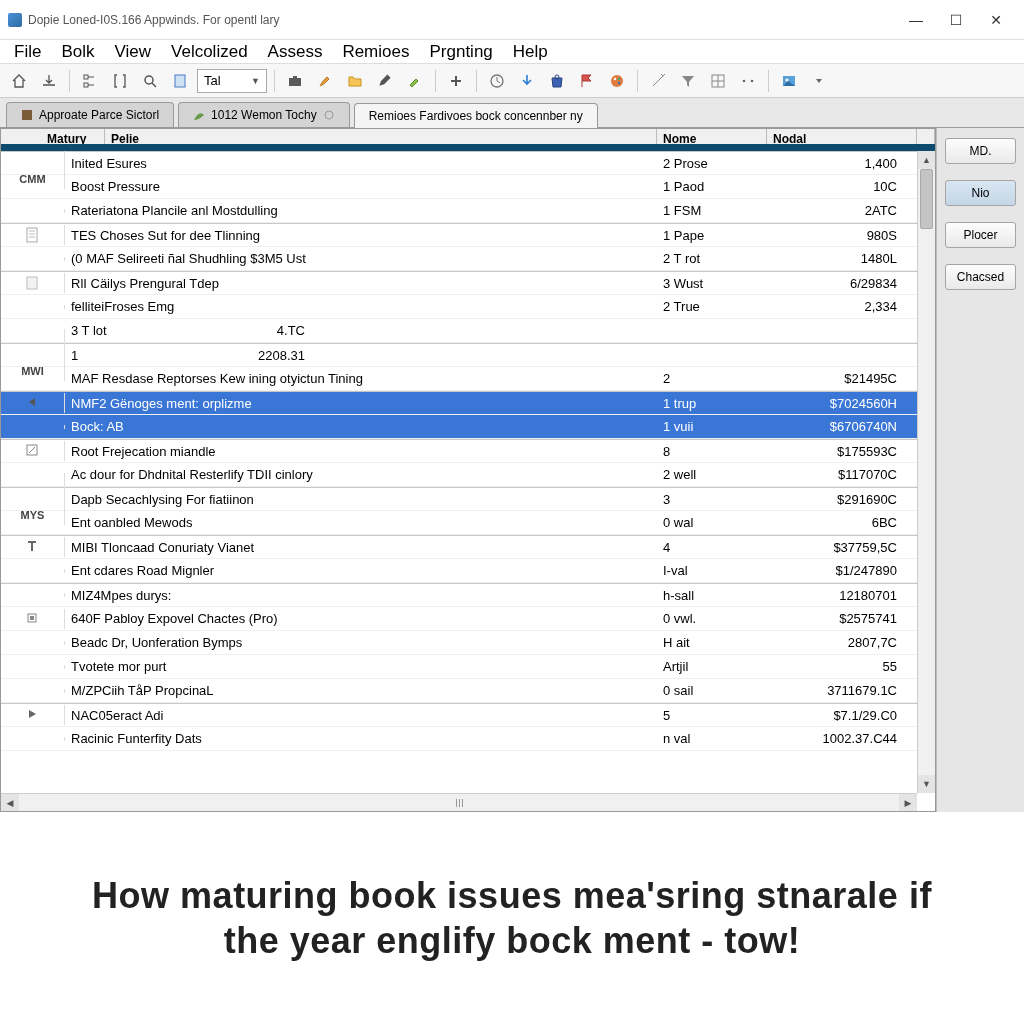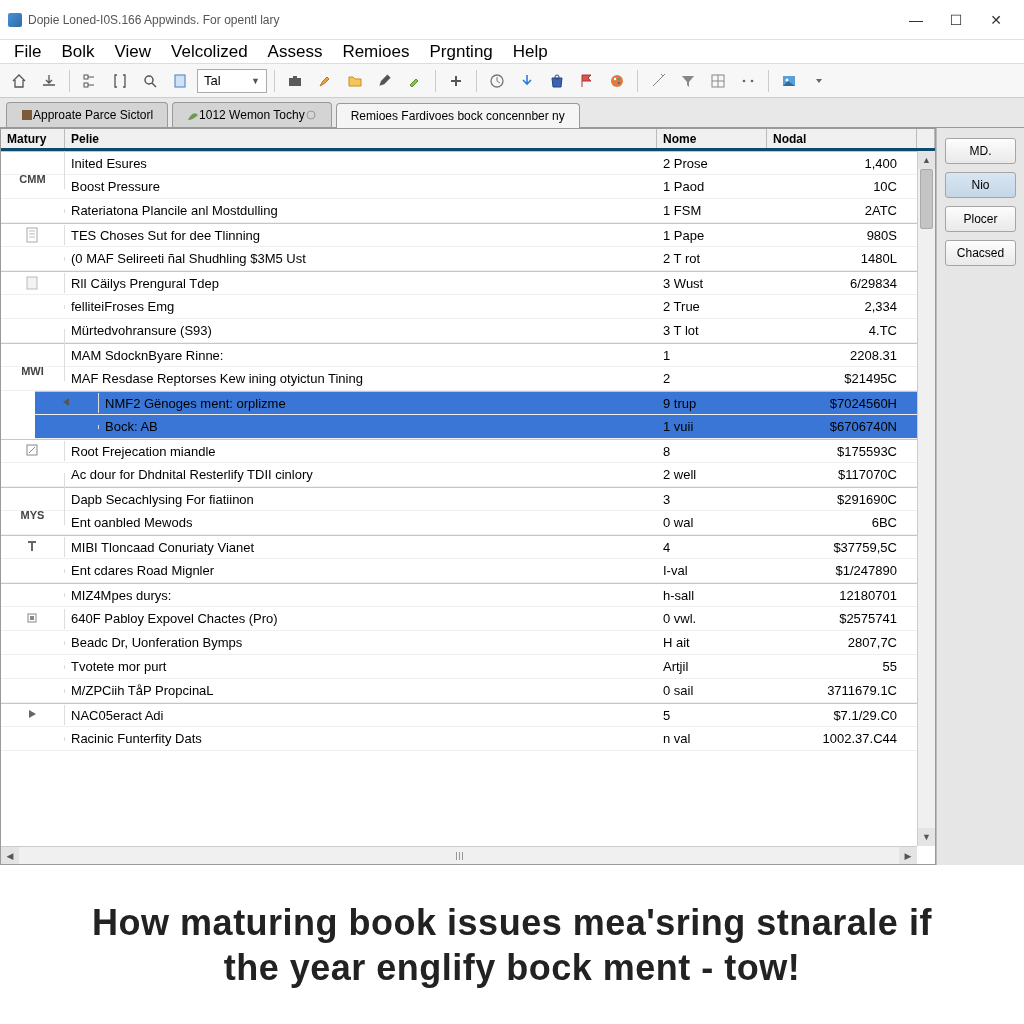--- a/index.html
+++ b/index.html
@@ -15,62 +15,62 @@
   .menubar { height: 24px; display: flex; align-items: center; padding: 0 4px; gap: 0; border-bottom: 1px solid #ddd; }
   .menu-item { padding: 3px 10px; cursor: pointer; font-size: 17px; }
 
   .toolbar { height: 34px; display: flex; align-items: center; padding: 4px 6px; gap: 4px; border-bottom: 1px solid #ccc; background: #f7f7f7; }
   .tbtn { width: 26px; height: 26px; display: flex; align-items: center; justify-content: center; cursor: pointer; border-radius: 3px; }
   .tsep { width: 1px; height: 22px; background: #ccc; margin: 0 3px; }
   .tcombo { height: 24px; border: 1px solid #aaa; background: #fff; display: flex; align-items: center; padding: 0 6px; gap: 7px; cursor: pointer; min-width: 70px; justify-content: space-between;}
   .tcombo .caret { font-size: 9px; color: #555; }
 
   .tabstrip { height: 30px; display: flex; align-items: flex-end; padding: 4px 6px 0 6px; gap: 4px; background: #e8e8e8; border-bottom: 1px solid #999; }
-  .tab { padding: 5px 14px; border: 1px solid #999; border-bottom: none; background: #d4d4d4; border-radius: 4px 4px 0 0; cursor: pointer; display: flex; align-items: center; gap: 0; font-size: 12px; }
+  .tab { padding: 5px 14px; border: 1px solid #999; border-bottom: none; background: #d4d4d4; border-radius: 4px 4px 0 0; cursor: pointer; display: flex; align-items: center; gap: 6px; font-size: 12px; }
   .tab.active { background: #f5f5f5; position: relative; top: 1px; }
   .tab-icon { width: 12px; height: 12px; display:inline-block; }
 
   .workarea { flex: 1 1 auto; display: flex; background: #ececec; overflow: hidden; }
   .grid-wrap { flex: 1 1 auto; display: flex; flex-direction: column; border: 1px solid #9a9a9a; margin: 0 0 0 0; background:#fff; position: relative; }
-  .grid-header { display: flex; background: #f0f0f0; border-bottom: 3px solid #0c4a6e; height: 22px; }
+  .grid-header { display: flex; background: #f0f0f0; border-bottom: 7px solid #0c4a6e; height: 22px; padding-left: 40px; }
   .gh { border-right: 1px solid #bbb; padding: 3px 6px; font-weight: bold; font-size: 12px; overflow: hidden; white-space: nowrap; }
   .col-mat { width: 64px; }
   .col-pelie { flex: 1 1 auto; min-width: 300px; }
   .col-nome { width: 110px; }
   .col-nodal { width: 150px; text-align: left; }
   .col-scroll { width: 18px; }
 
   .grid-body { flex: 1 1 auto; overflow: hidden; position: relative; }
   .grid-rows-scroller{ position:absolute; inset:0 18px 0 0; overflow:hidden; }
   .grid-row { display: flex; height: 24px; align-items: center; border-bottom: 1px solid #f0f0f0; }
-  .grid-row.selected { background: #3a76d6; color: #000000; margin-left: 34px; }
+  .grid-row.selected { background: #3a76d6; color: #ffffff; }
   .gc { padding: 2px 6px; overflow: hidden; white-space: nowrap; text-overflow: ellipsis; font-size: 13px; }
   .gc.col-mat { border-right: 1px solid #ddd; display:flex; align-items:center; justify-content:center; color:#555;}
   .gc.col-nodal { text-align: right; padding-right: 20px; }
   .grid-group-divider{ border-top: 1px solid #c7c7c7; }
 
   .mat-icon { width:16px; height:16px; display:inline-block; }
   .mat-label { font-size: 11px; font-weight: bold; color:#444;margin-top:31px; }
 
   .vscroll { position: absolute; right: 0; top: 0; bottom: 18px; width: 18px; background: #f0f0f0; border-left: 1px solid #ccc; display:flex; flex-direction:column; align-items:center; }
   .vscroll .arrow { height:18px; width:100%; display:flex;align-items:center;justify-content:center; font-size:9px; color:#555; cursor:pointer; background:#e4e4e4; }
   .vscroll .track { flex:1; width:100%; position:relative; }
   .vscroll .thumb { position:absolute; left:2px; right:2px; top:0; height:60px; background:#c4c4c4; border:1px solid #aaa; border-radius:2px; }
 
   .hscroll{ position:absolute; left:0; right:18px; bottom:0; height:18px; background:#f0f0f0; border-top:1px solid #ccc; display:flex; align-items:center; }
   .hscroll .arrow{ width:18px; height:100%; display:flex;align-items:center;justify-content:center;font-size:9px;color:#555;cursor:pointer;background:#e4e4e4; }
   .hscroll .track{ flex:1; position:relative; height:100%; }
   .hscroll .grip{ position:absolute; left:50%; top:3px; bottom:3px; width:24px; transform:translateX(-50%); display:flex; gap:2px; align-items:center; justify-content:center; }
   .hscroll .grip span{ width:1px; height:8px; background:#999; }
 
-  .sidepanel { width: 88px; background: #e6e6e6; border-left: 1px solid #bcbcbc; padding: 10px 8px; display:flex; flex-direction:column; gap:8px; }
+  .sidepanel { width: 88px; background: #e6e6e6; border-left: 1px solid #bcbcbc; padding: 10px 8px; display:flex; flex-direction:column; gap:16px; }
   .sidebtn { height: 26px; border: 1px solid #a5a5a5; background: linear-gradient(#fdfdfd,#e9e9e9); border-radius: 3px; cursor: pointer; font-size: 12px; display:flex;align-items:center;justify-content:center; }
   .sidebtn.active{ background: linear-gradient(#d9e6f2,#c4d6e6); }
 
-  .caption-area { height: 159px; display: flex; align-items: center; justify-content: center; padding: 10px 60px; }
+  .caption-area { height: 212px; display: flex; align-items: center; justify-content: center; padding: 10px 60px; }
   .caption-text { font-size: 36px; font-weight: 600; text-align: center; line-height: 1.25; color: #222; letter-spacing: 0.5px; }
 
   svg{display:block;}
 </style>
 </head>
 <body>
 
 <div class="window">
 
   <div class="titlebar">
@@ -327,48 +327,46 @@
               <div class="gc col-nodal">6/29834</div>
             </div>
             <div class="grid-row">
               <div class="gc col-mat"></div>
               <div class="gc col-pelie">felliteiFroses Emg</div>
               <div class="gc col-nome">2 True</div>
               <div class="gc col-nodal">2,334</div>
             </div>
             <div class="grid-row">
               <div class="gc col-mat"></div>
-              <div class="gc col-pelie">Mürtedvohransure (S93)</div>
               <div class="gc col-nome">3 T lot</div>
               <div class="gc col-nodal">4.TC</div>
             </div>
             <div class="grid-row grid-group-divider">
               <div class="gc col-mat">
                 <span class="mat-label">MWI</span>
               </div>
-              <div class="gc col-pelie">MAM SdocknByare Rinne:</div>
               <div class="gc col-nome">1</div>
               <div class="gc col-nodal">2208.31</div>
             </div>
             <div class="grid-row">
               <div class="gc col-mat"></div>
               <div class="gc col-pelie">MAF Resdase Reptorses Kew ining otyictun Tining</div>
               <div class="gc col-nome">2</div>
               <div class="gc col-nodal">$21495C</div>
             </div>
             <div class="grid-row selected grid-group-divider">
               <div class="gc col-mat">
                 <span class="mat-icon">
                   <svg width="14" height="14">
                     <path d="M10 3 L4 7 L10 11 Z" fill="#555"></path>
                   </svg>
                 </span>
               </div>
               <div class="gc col-pelie">NMF2 Gënoges ment: orplizme</div>
-              <div class="gc col-nome">9 trup</div>
+              <div class="gc col-nome">1 trup</div>
               <div class="gc col-nodal">$7024560H</div>
             </div>
             <div class="grid-row selected">
               <div class="gc col-mat"></div>
               <div class="gc col-pelie">Bock: AB</div>
               <div class="gc col-nome">1 vuii</div>
               <div class="gc col-nodal">$6706740N</div>
             </div>
             <div class="grid-row grid-group-divider">
               <div class="gc col-mat">

